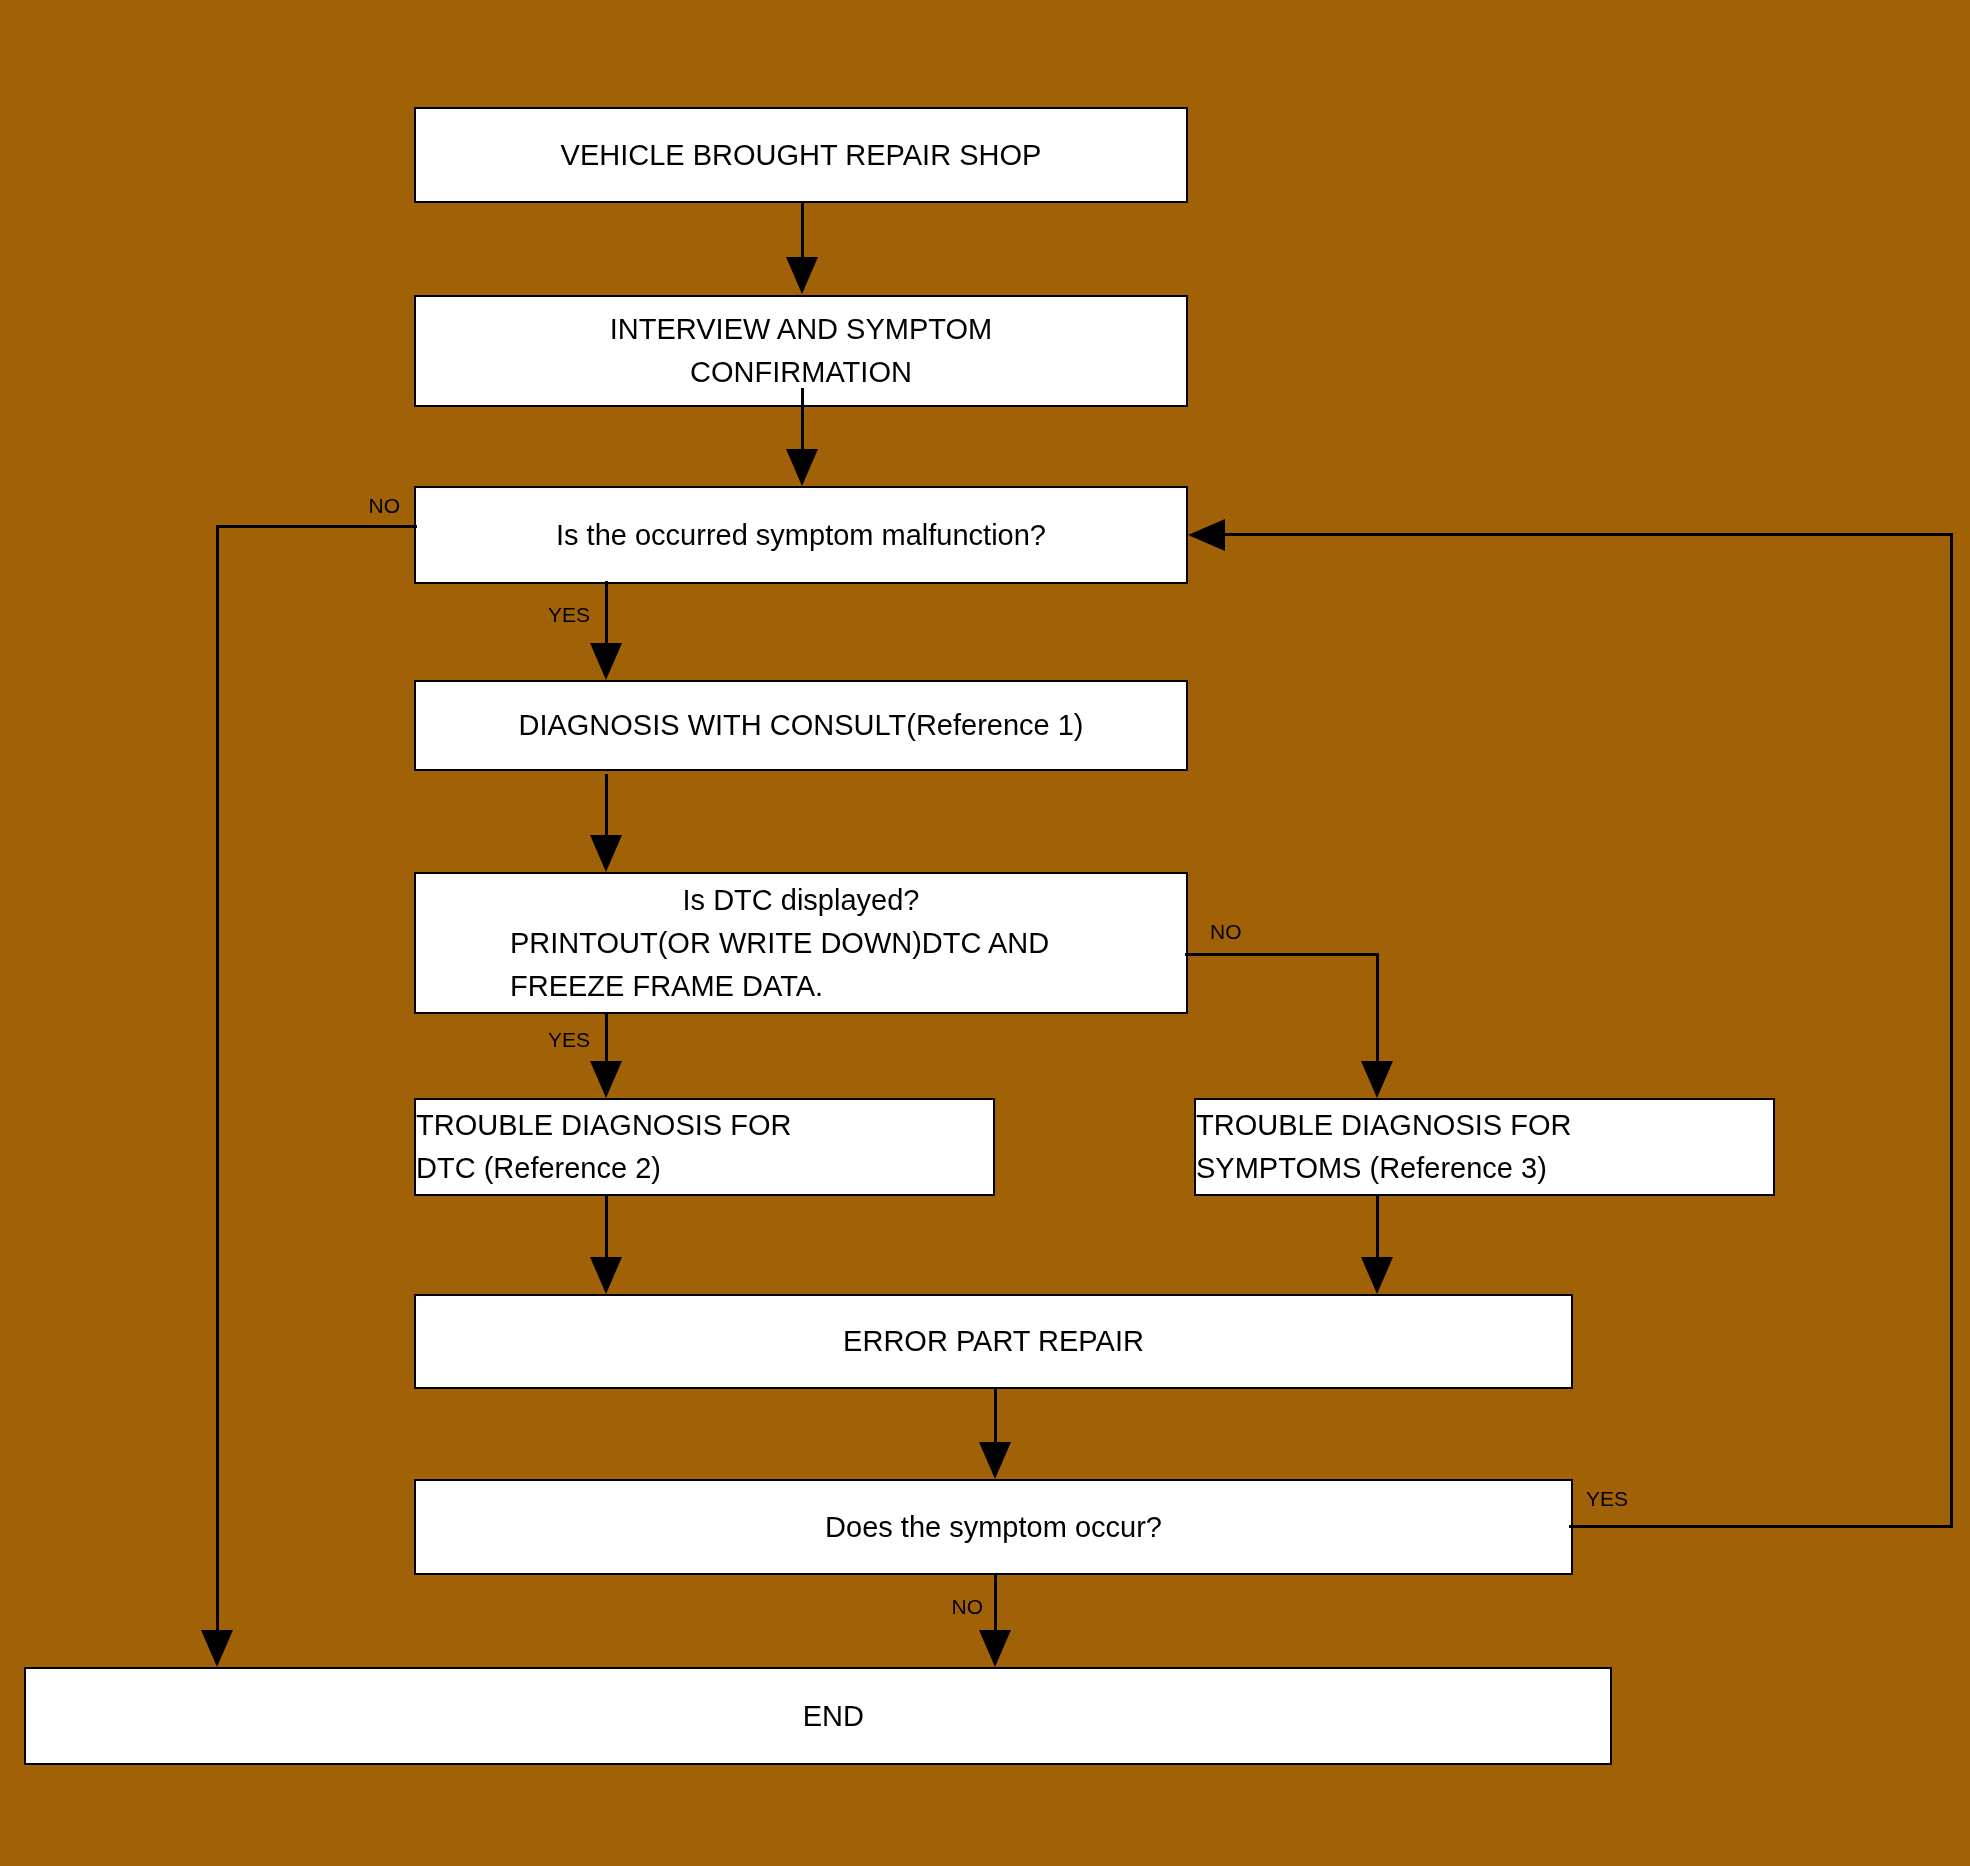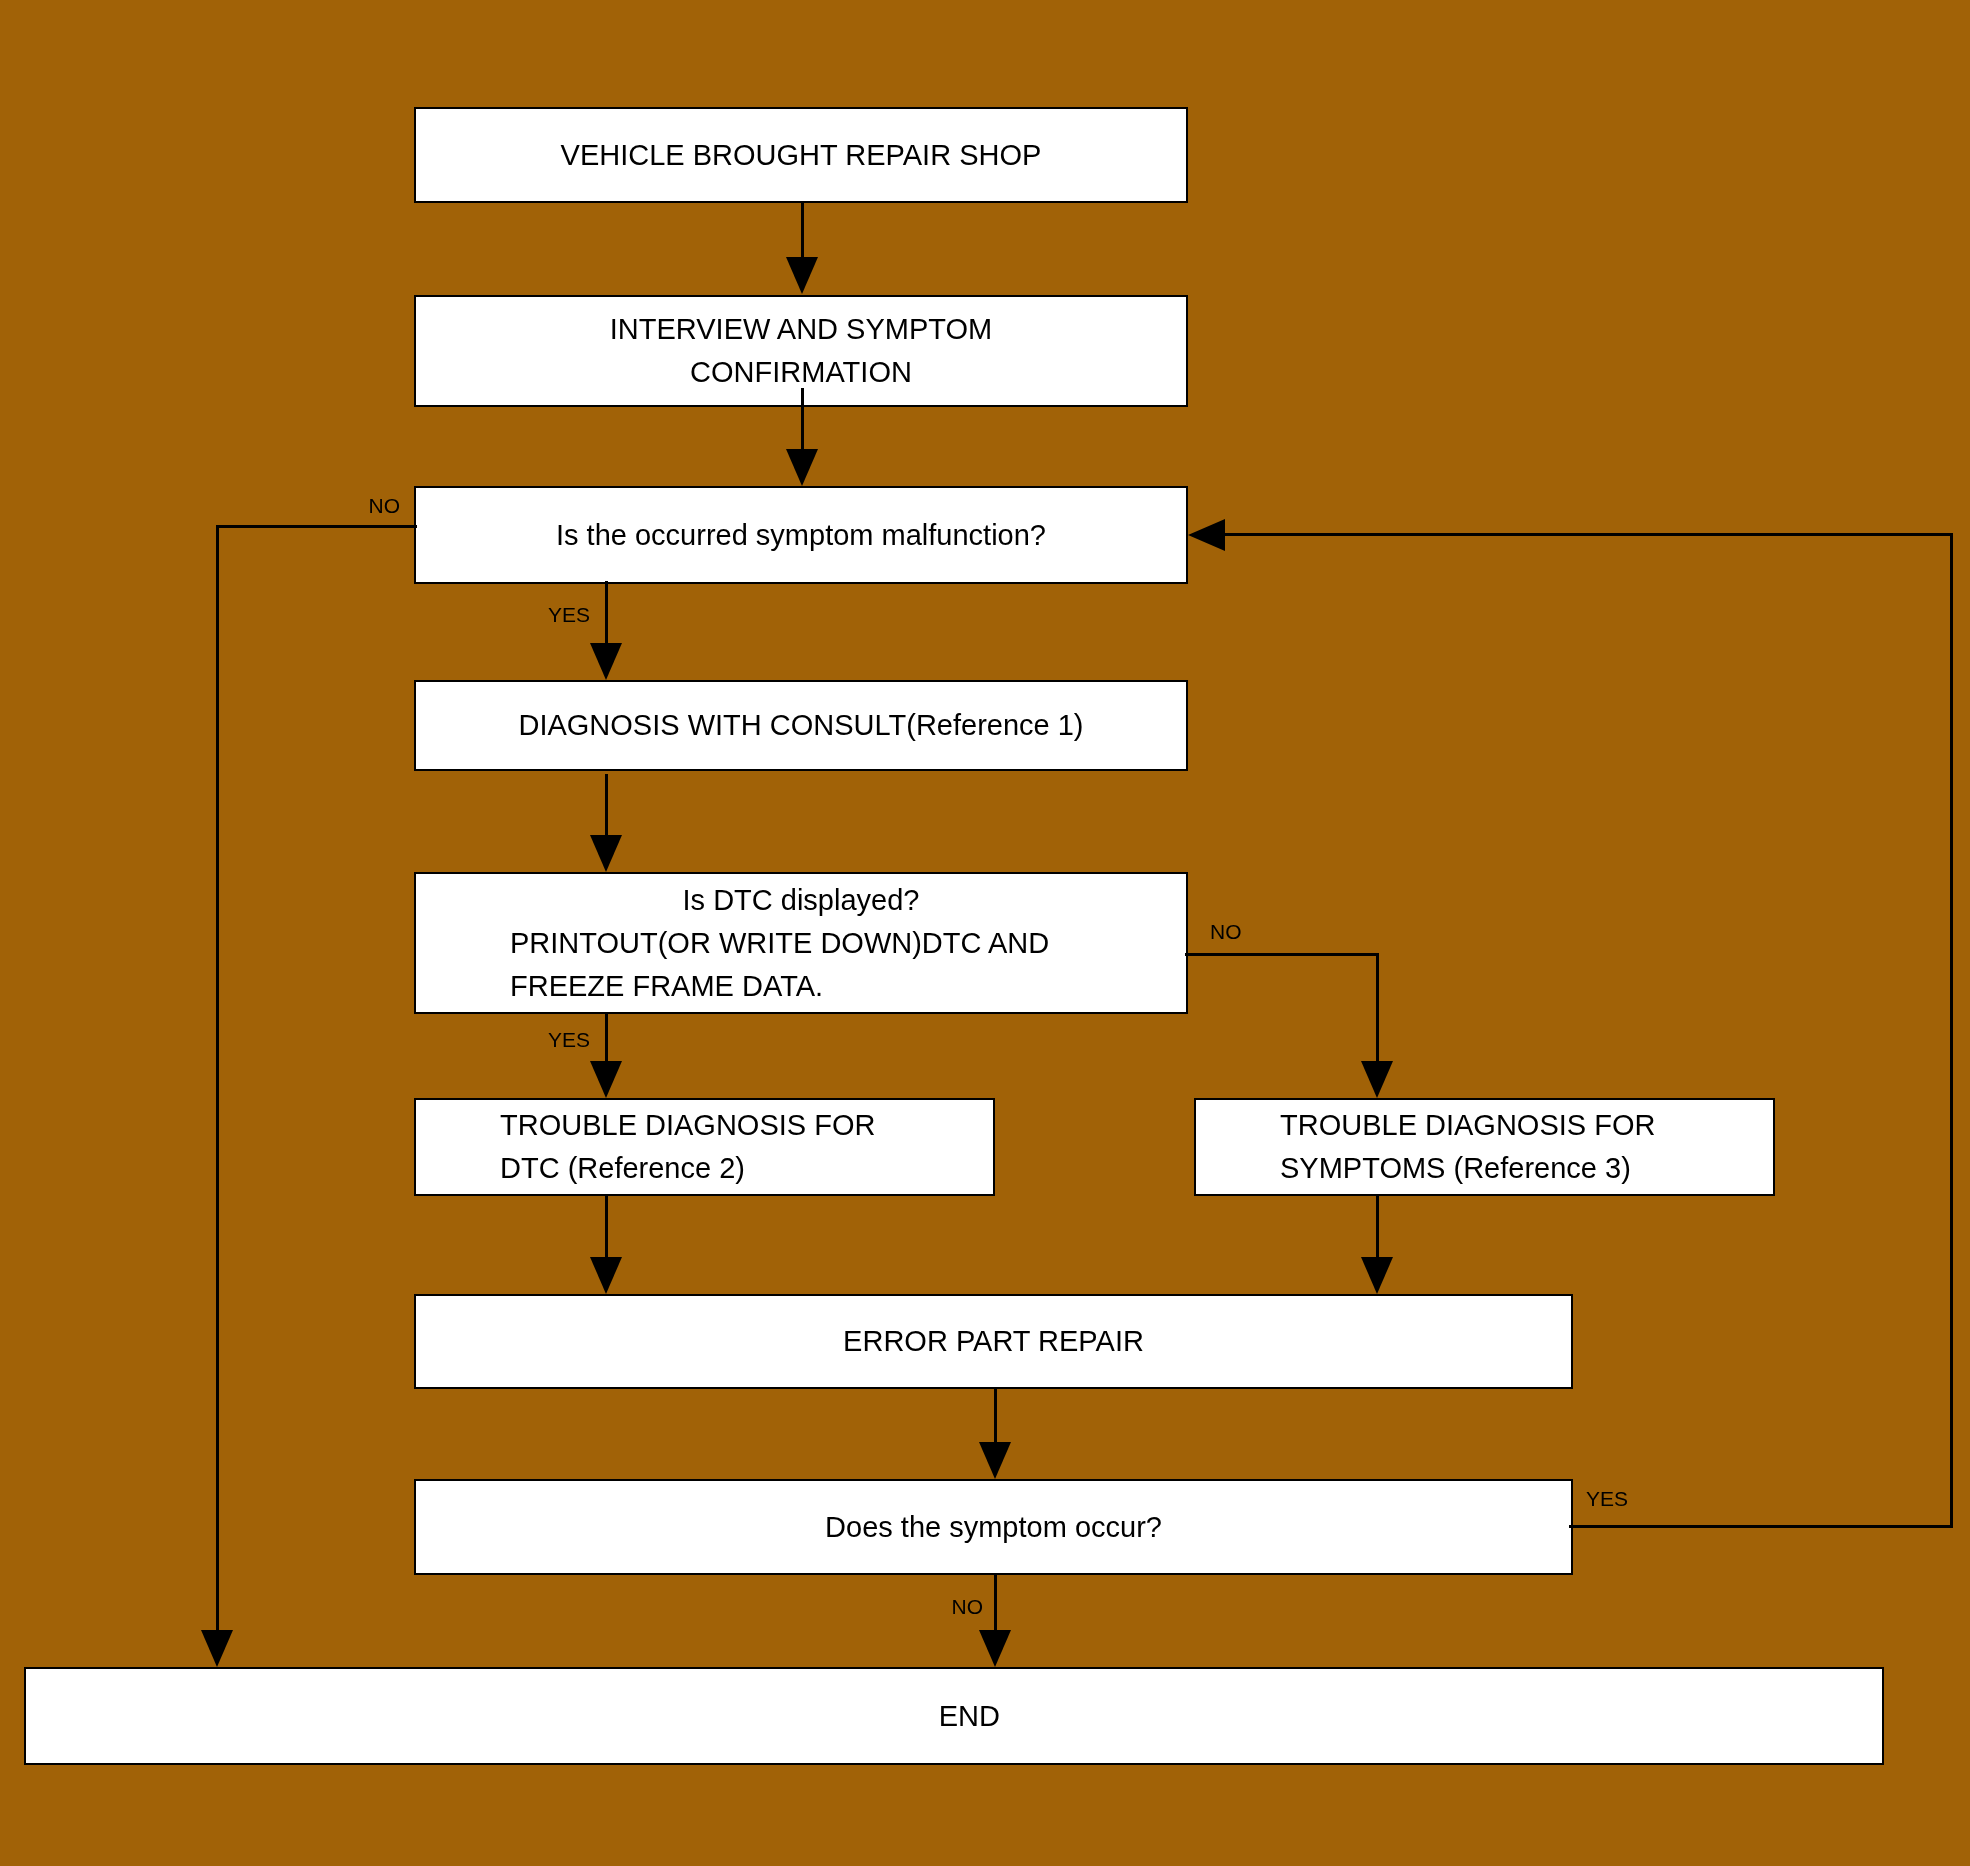--- a/index.html
+++ b/index.html
@@ -28,21 +28,21 @@
     font-size: 29px;
     line-height: 43px;
     text-align: center;
   }
   .box .ln { display: block; }
   .box .ln-left {
     align-self: flex-start;
     text-align: left;
   }
   .box5 .ln-left { padding-left: 94px; }
-  .box-dtc .ln-left, .box-sym .ln-left { padding-left: 84px; }
+  .box-dtc .ln-left, .box-sym .ln-left { }
   .vline, .hline {
     position: absolute;
     background: #000000;
   }
   .arr-d {
     position: absolute;
     width: 0; height: 0;
     border-left: 16.6px solid transparent;
     border-right: 16.6px solid transparent;
     border-top: 37px solid #000000;
@@ -102,21 +102,21 @@
   </div>
 
   <div class="box" style="left:414px; top:1294px; width:1159px; height:95px;">
     <span class="ln">ERROR PART REPAIR</span>
   </div>
 
   <div class="box" style="left:414px; top:1479px; width:1159px; height:96px;">
     <span class="ln">Does the symptom occur?</span>
   </div>
 
-  <div class="box" style="left:24.4px; top:1667px; width:1860px; height:98px;padding-left:30px;">
+  <div class="box" style="left:24.4px; top:1667px; width:1588px; height:98px;padding-left:30px;">
     <span class="ln">END</span>
   </div>
 
   <div class="vline" style="left:801px; top:201px; width:2.9px; height:60px;"></div>
   <div class="arr-d" style="left:786px; top:257px;"></div>
 
   <div class="vline" style="left:801px; top:388px; width:2.9px; height:62px;"></div>
   <div class="arr-d" style="left:786px; top:449px;"></div>
 
   <div class="vline" style="left:605px; top:581px; width:2.9px; height:64px;"></div>

